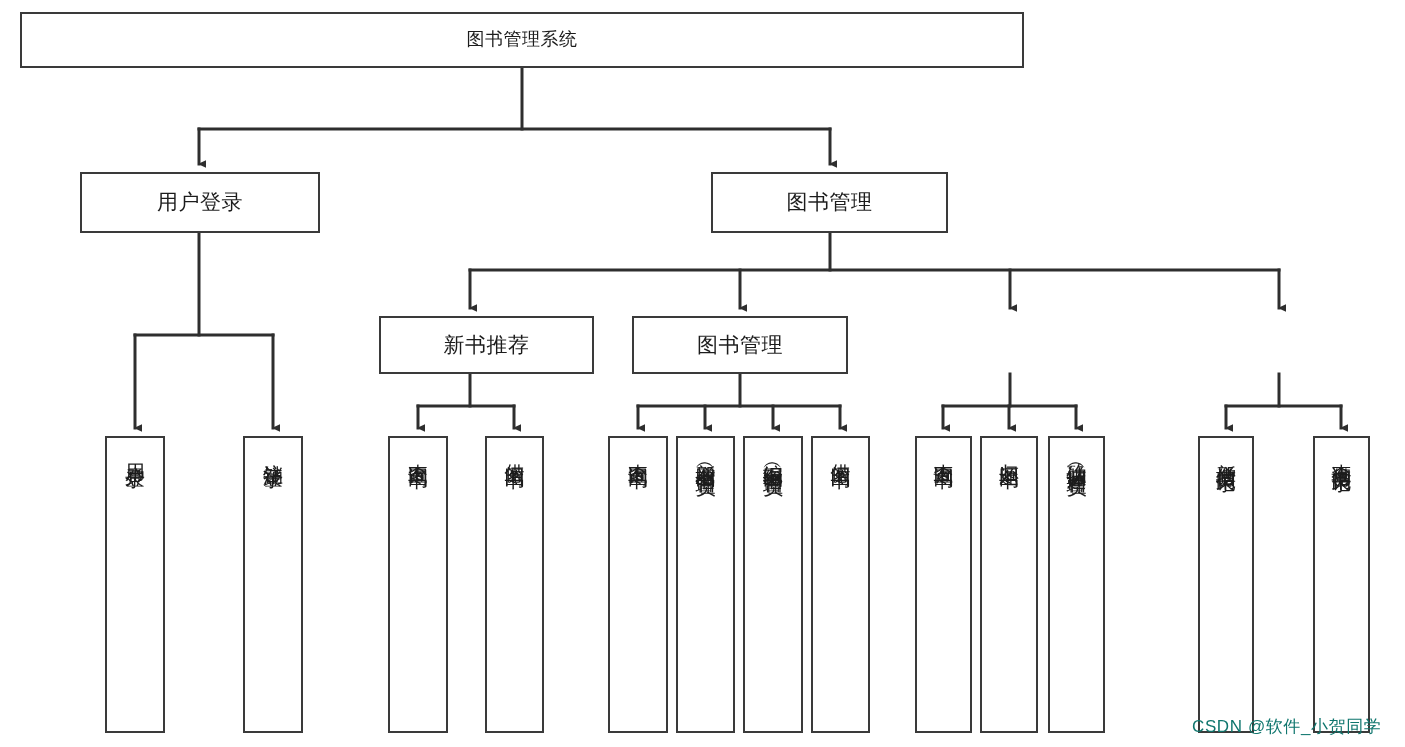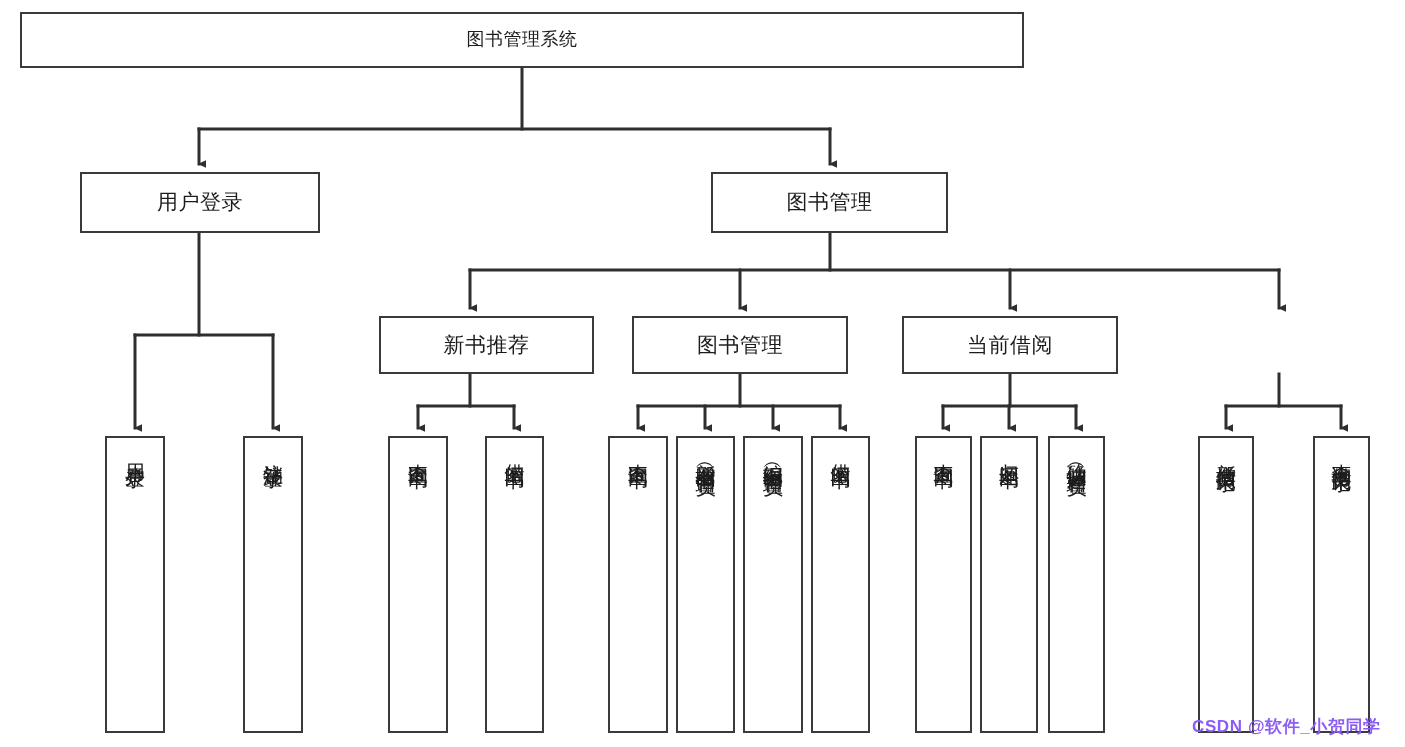--- a/index.html
+++ b/index.html
@@ -60,26 +60,25 @@
     writing-mode: vertical-rl;
     text-orientation: upright;
     font-size: 20px;
     line-height: 1.05;
     letter-spacing: 2px;
     white-space: normal;
   }
   .watermark {
     position: absolute;
     z-index: 5;
-    color: #8b5cf6;
+    color: #0f766e;
     font-size: 17px;
     letter-spacing: 0.6px;
     white-space: nowrap;
     font-family: "Liberation Sans", "DejaVu Sans", sans-serif;
-    font-weight: bold;
   }
 </style>
 </head>
 <body>
 
 <div id="diagram-root">
 
   <svg id="connector-layer" viewBox="0 0 1405 747" width="1405" height="747" xmlns="http://www.w3.org/2000/svg">
     <defs>
       <marker id="arrowhead" markerWidth="9" markerHeight="9" refX="4.5" refY="7.4" orient="auto" markerUnits="userSpaceOnUse">
@@ -140,23 +139,20 @@
   <div class="node horizontal" style="left:711px; top:172px; width:237px; height:61px;">
     <span class="node-label">图书管理</span>
   </div>
 
   <div class="node horizontal" style="left:363px; top:316px; width:215px; height:58px;margin-left:16px;">
     <span class="node-label">新书推荐</span>
   </div>
   <div class="node horizontal" style="left:632px; top:316px; width:216px; height:58px;">
     <span class="node-label">图书管理</span>
   </div>
-  <div class="node horizontal" style="left:902px; top:316px; width:216px; height:58px;">
-    <span class="node-label">当前借阅</span>
-  </div>
 
   <div class="node vertical" style="left:105px; top:436px; width:60px; height:297px;">
     <span class="node-label">用户登录</span>
   </div>
   <div class="node vertical" style="left:243px; top:436px; width:60px; height:297px;">
     <span class="node-label">注销登录</span>
   </div>
 
   <div class="node vertical" style="left:388px; top:436px; width:60px; height:297px;">
     <span class="node-label">查询图书</span>

